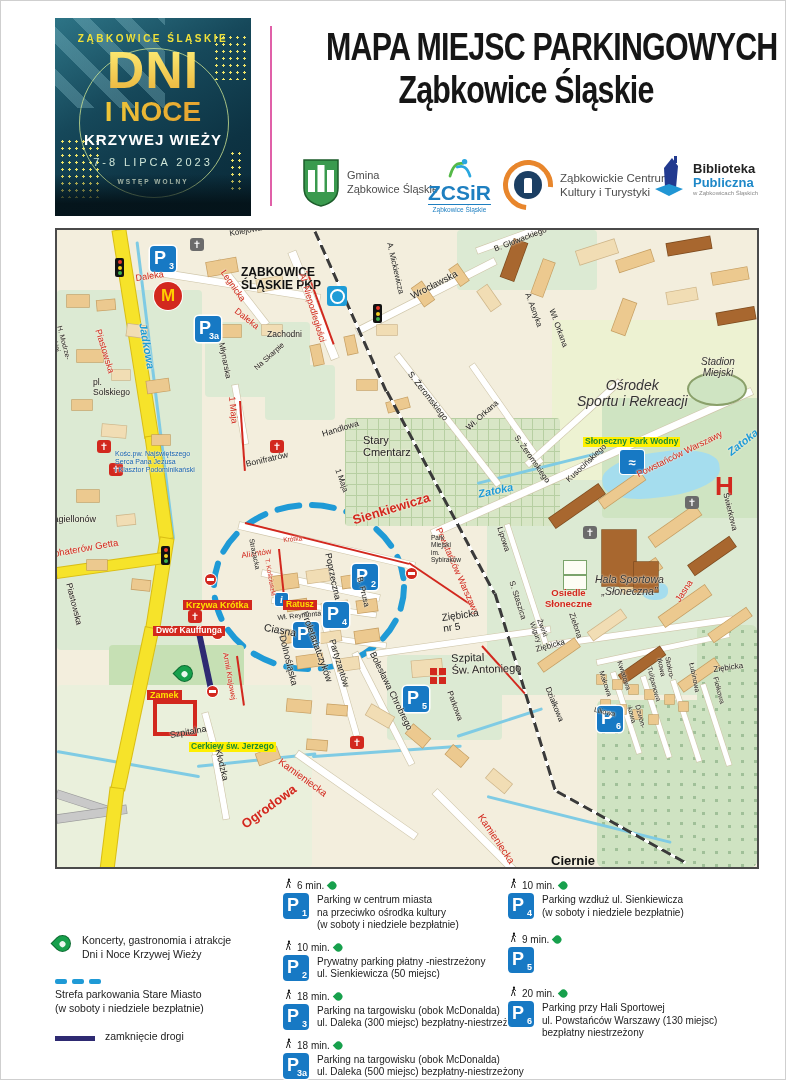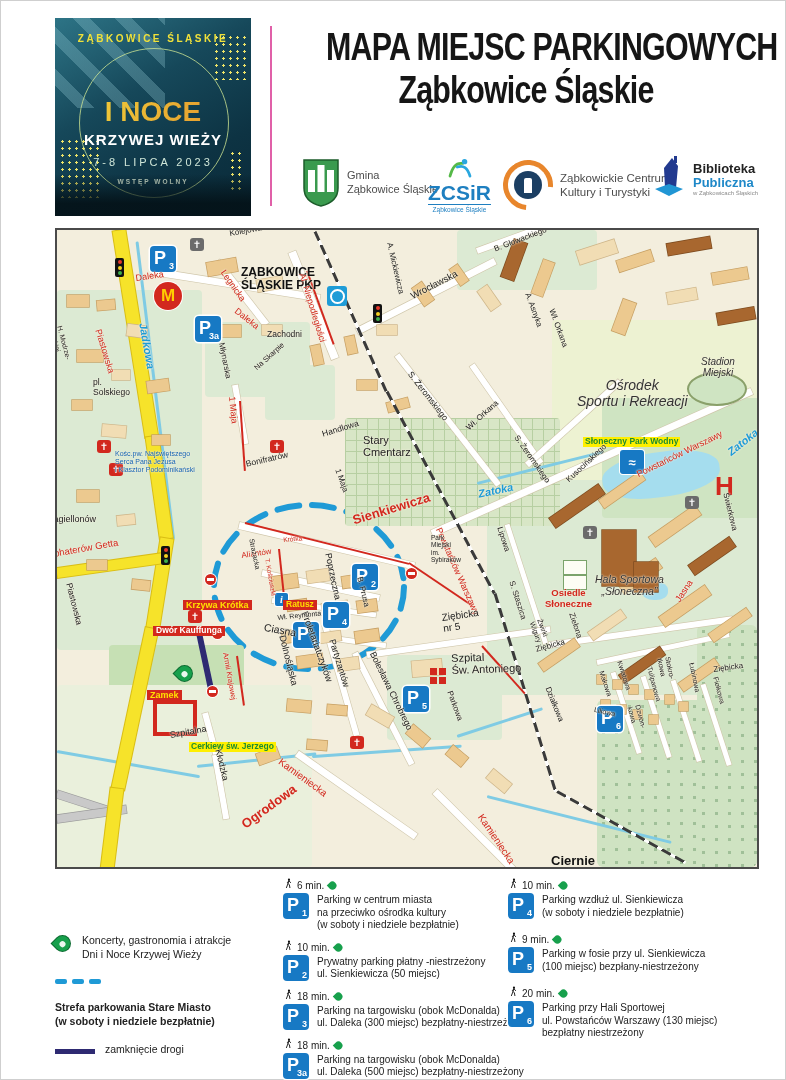--- a/index.html
+++ b/index.html
@@ -130,20 +130,21 @@
 
 <div class="page">
 
   <div class="poster">
     <div class="stripes"></div>
     <div class="dots" style="right:4px;top:16px;width:34px;height:46px;"></div>
     <div class="dots" style="left:4px;bottom:18px;width:40px;height:60px;"></div>
     <div class="dots" style="right:8px;bottom:26px;width:14px;height:40px;"></div>
     <div class="ring"></div>
     <div class="ptxt p-city">ZĄBKOWICE ŚLĄSKIE</div>
+    <div class="ptxt p-dni">DNI</div>
     <div class="ptxt p-noce">I NOCE</div>
     <div class="ptxt p-wiezy">KRZYWEJ WIEŻY</div>
     <div class="ptxt p-date">7-8 LIPCA 2023</div>
     <div class="ptxt p-wstep">WSTĘP WOLNY</div>
     <div class="crowd"></div>
   </div>
   <div class="pink-line"></div>
 
   <div class="title-wrap">
     <div class="title-line">MAPA MIEJSC PARKINGOWYCH</div>
@@ -544,21 +545,21 @@
           <i></i>
         </div>
       <div class="leg-txt">Koncerty, gastronomia i atrakcje
 Dni i Noce Krzywej Wieży</div>
     </div>
     <div class="dash-swatch">
         <i></i>
         <i></i>
         <i></i>
       </div>
-    <div class="leg-txt" style="margin-top:17px;font-weight:bold;">Strefa parkowania Stare Miasto
+    <div class="leg-txt" style="margin-top:4px;">Strefa parkowania Stare Miasto
 (w soboty i niedziele bezpłatnie)</div>
     <div class="leg-close">
       <div class="navy-swatch"></div>
       <div class="leg-txt">zamknięcie drogi</div>
     </div>
   </div>
 
   <div class="plist left" id="plist-left">
       <div class="p-entry">
         <div class="p-time">
@@ -660,22 +661,20 @@
             <path d="M13 6 L11 12 L7.5 21 M11 12 L14 15 L15 21 M13 6 L16.5 10 M13 6 L9.5 10" stroke="#111" stroke-width="2" fill="none" stroke-linecap="round"></path>
           </svg>
           <span>9 min.</span>
           <span class="minipin"></span>
         </div>
         <div class="p-body">
           <div class="pbadge" style="flex: 0 0 auto;">
             <span class="P">P</span>
             <span class="n">5</span>
           </div>
-          <div class="p-desc">Parking w fosie przy ul. Sienkiewicza
-(100 miejsc) bezpłany-niestrzeżony</div>
         </div>
       </div>
       <div class="p-entry" style="margin-bottom: 11px;">
         <div class="p-time">
           <svg class="walk-svg" viewBox="0 0 24 24" width="11" height="15">
             <circle cx="13" cy="3.5" r="2.4" fill="#111"></circle>
             <path d="M13 6 L11 12 L7.5 21 M11 12 L14 15 L15 21 M13 6 L16.5 10 M13 6 L9.5 10" stroke="#111" stroke-width="2" fill="none" stroke-linecap="round"></path>
           </svg>
           <span>20 min.</span>
           <span class="minipin"></span>

